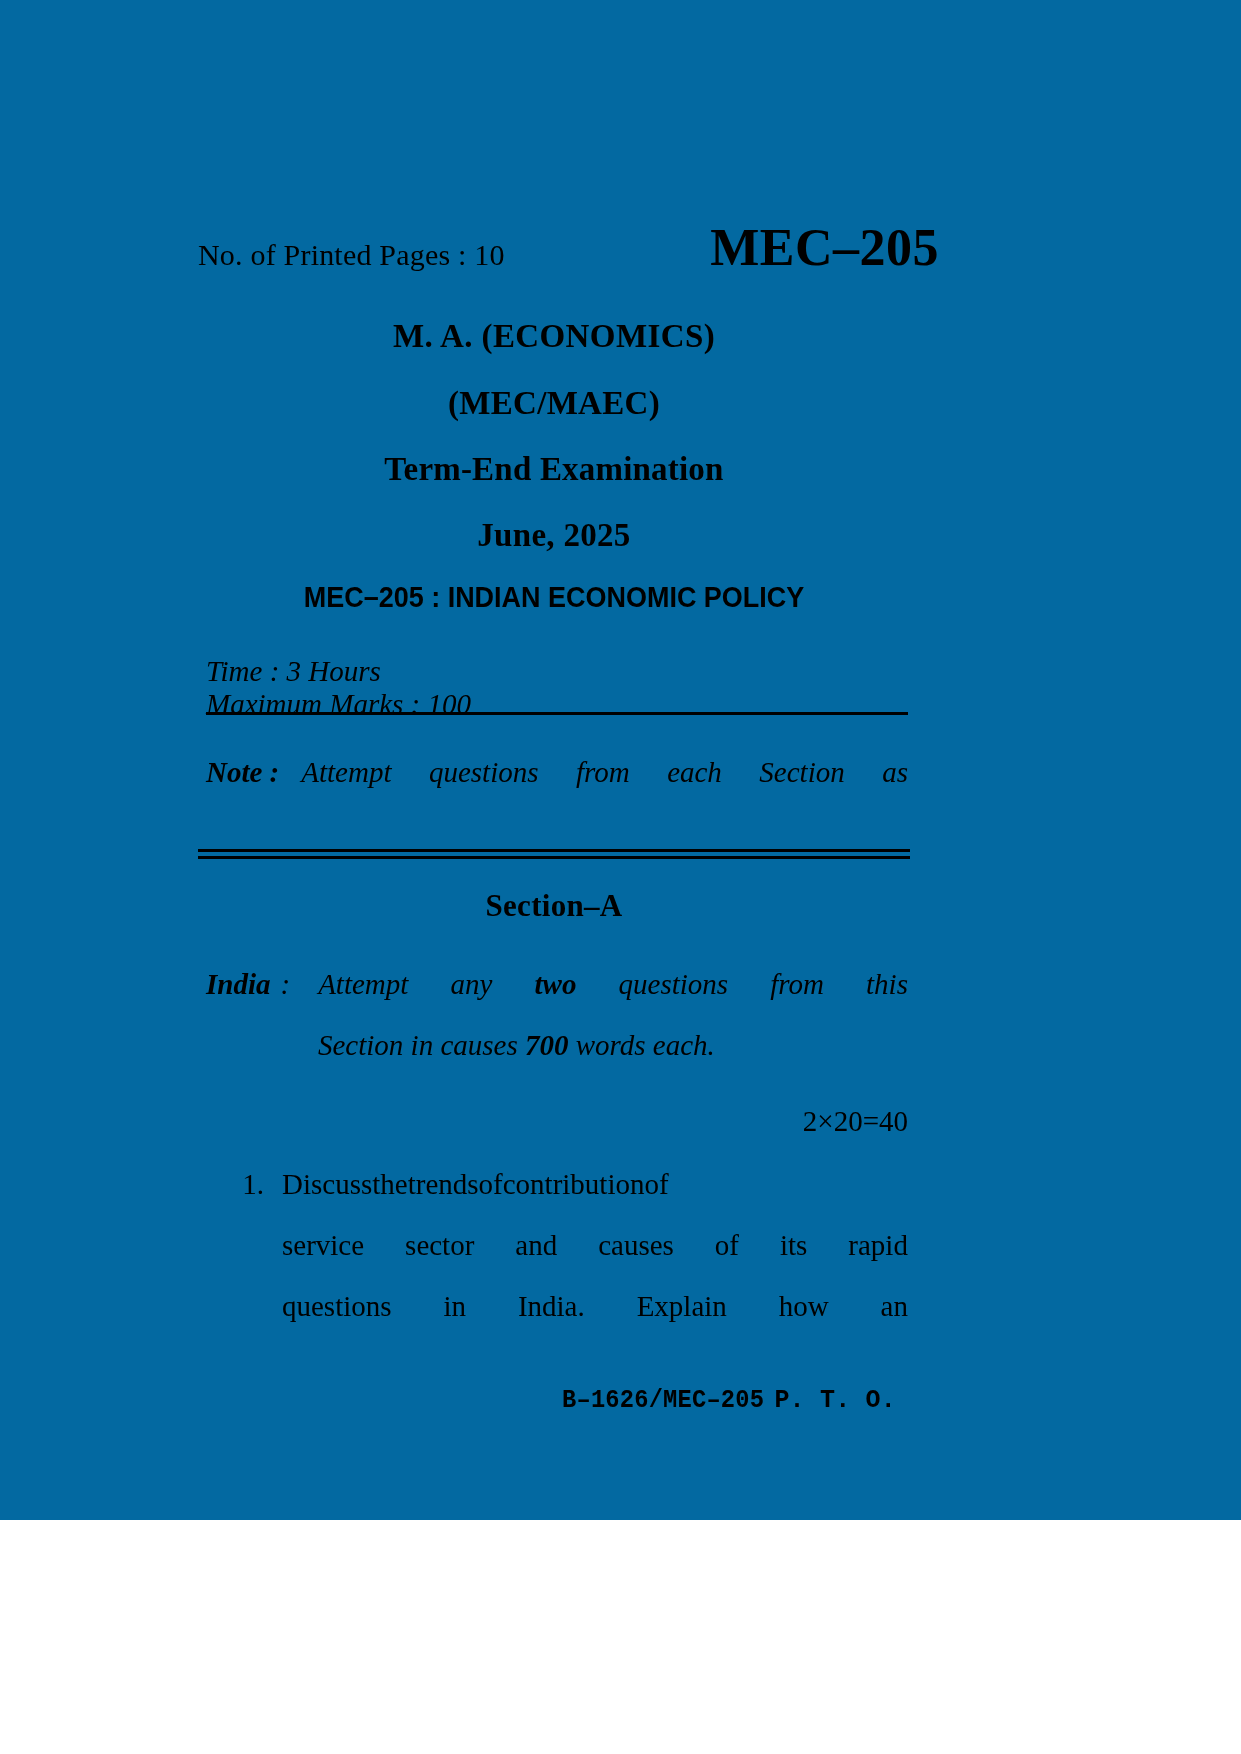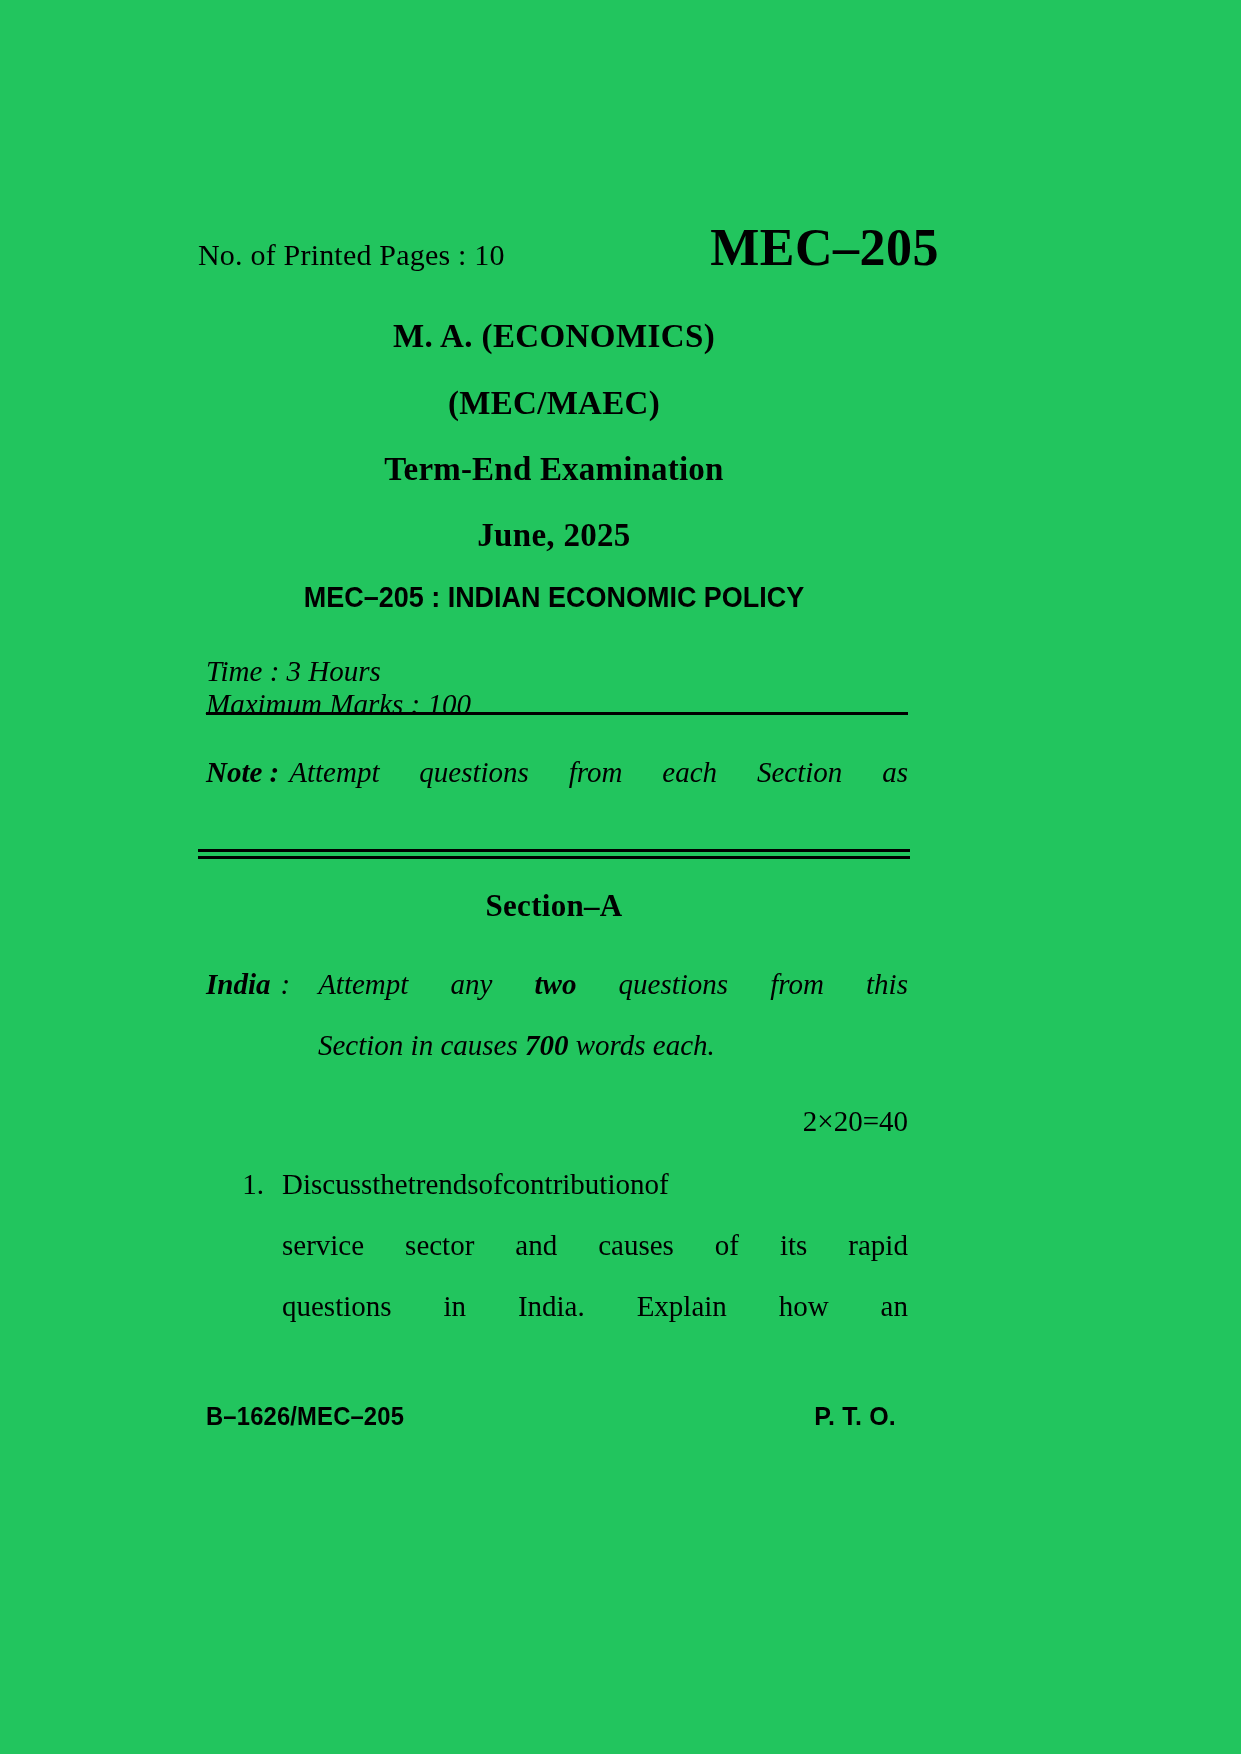--- a/index.html
+++ b/index.html
@@ -3,22 +3,22 @@
 <meta charset="utf-8">
 <style>
   html, body {
     margin: 0;
     padding: 0;
     background: #ffffff;
   }
   .page {
     position: relative;
     width: 1241px;
-    height: 1754px;
-    background: #22c55e;
+    height: 1520px;
+    background: #0369a1;
     margin: 0 auto;
     font-family: "Liberation Serif", "DejaVu Serif", serif;
     color: #000000;
     overflow: hidden;
   }
   .content {
     position: absolute;
     left: 198px;
     top: 0;
     width: 712px;
@@ -139,20 +139,21 @@
     font-size: 29px;
     line-height: 56px;
   }
   .note-general .lbl {
     font-weight: bold;
     font-style: italic;
   }
   .note-line-1 {
     display: flex;
     white-space: nowrap;
+    gap: 12px;
   }
   .note-line-1 .justified {
     flex: 1;
     display: flex;
     justify-content: space-between;
     padding-left: 10px;
     padding-right: 2px;
   }
   .note-line-2 {
     padding-left: 104px;
@@ -252,26 +253,25 @@
     white-space: nowrap;
   }
 
   
   .footer {
     position: absolute;
     left: 8px;
     top: 1386px;
     width: 704px;
     display: flex;
-    justify-content: space-between;
-    font-family: Liberation Sans, sans-serif;
+    justify-content: flex-end;
+    font-family: Liberation Mono, monospace;
     font-weight: bold;
     font-size: 25px;
     letter-spacing: 0.2px;
-    margin-top: 16px;
   }
   .footer-left { transform: scaleX(0.95); transform-origin: left center; }
   .footer-right { padding-right: 14px; }
 </style>
 </head>
 <body>
 
 <div class="page">
   <div class="content">
 

